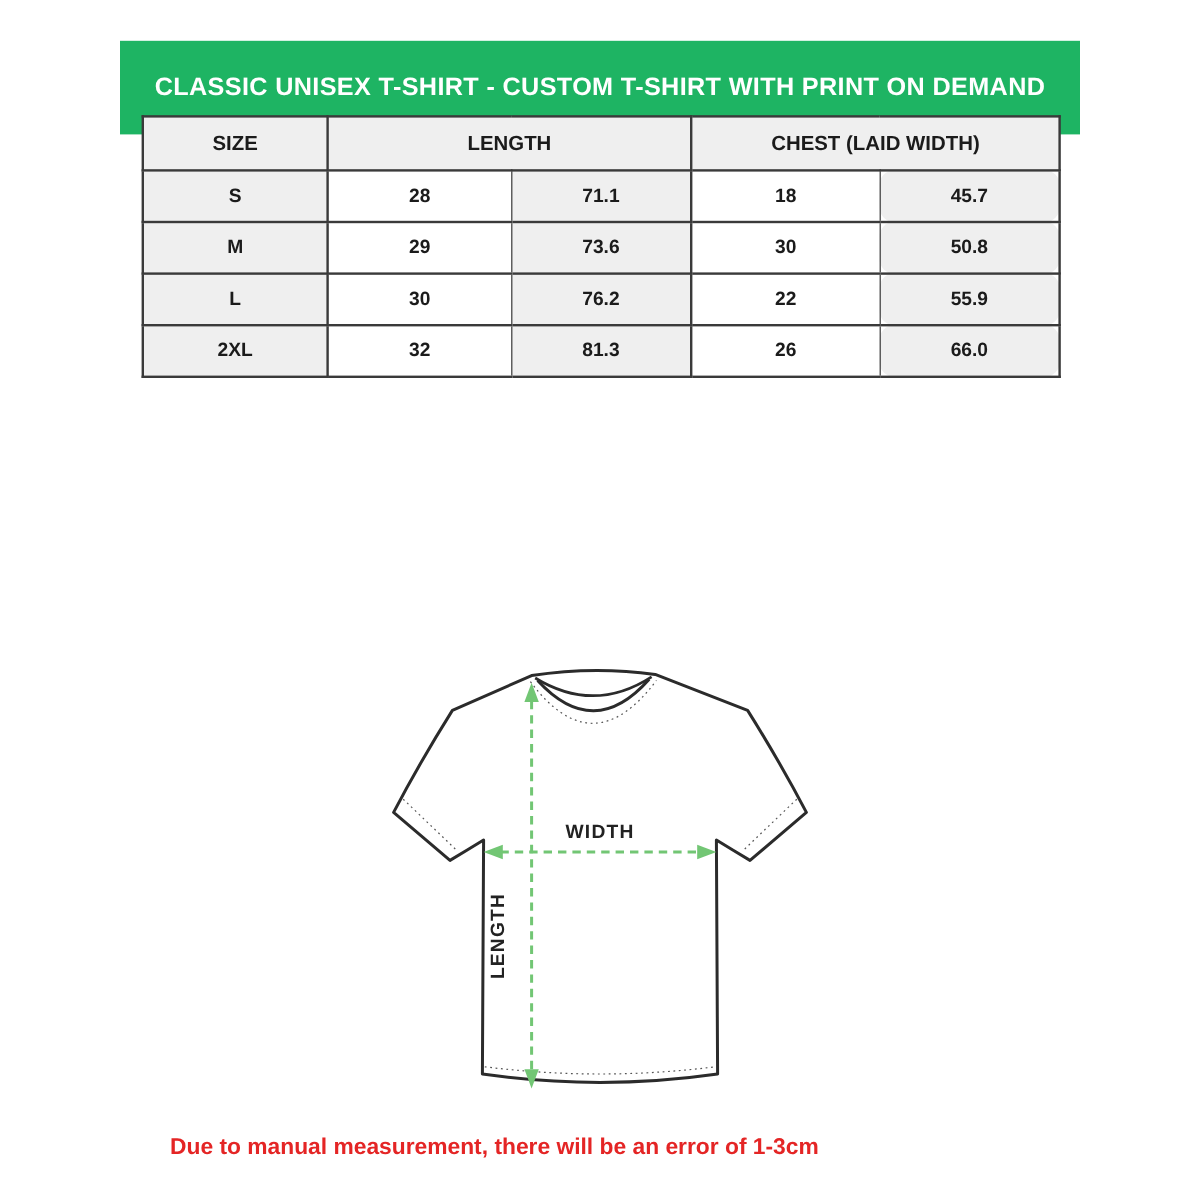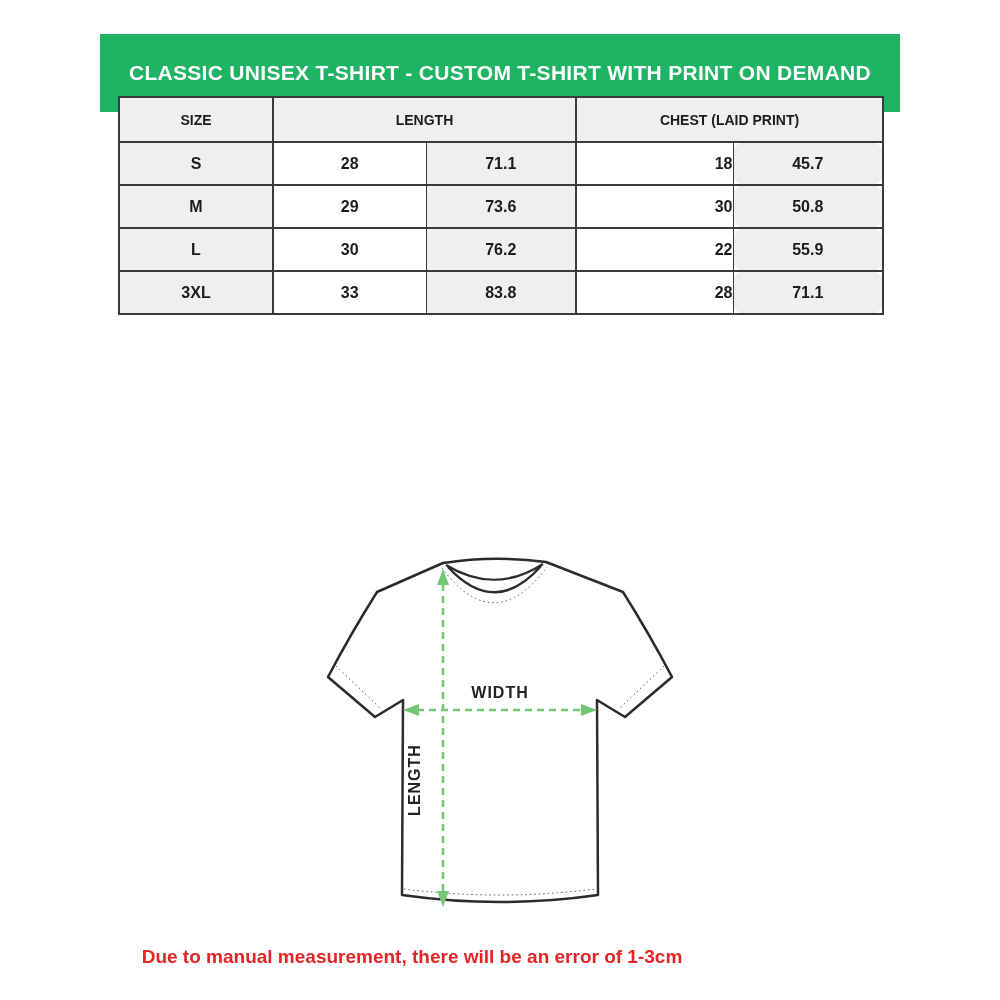--- a/index.html
+++ b/index.html
@@ -34,26 +34,26 @@
     width: 764px;
   }
   .size-table th, .size-table td {
     border: 2px solid #3a3a3a;
     text-align: center;
     vertical-align: middle;
     font-weight: 700;
     color: #1b1b1b;
     padding: 0;
   }
-  .size-table th { height: 43px; font-size: 14px; background: #efefef; }
+  .size-table th { height: 43px; font-size: 17px; background: #efefef; }
   .size-table td { height: 41px; font-size: 16px; }
   .size-table td:nth-child(1) { background: #efefef; }
   .size-table td:nth-child(2) { background: #ffffff; border-right-width: 1px; }
   .size-table td:nth-child(3) { background: #efefef; border-left-width: 1px; }
-  .size-table td:nth-child(4) { background: #ffffff; border-right-width: 1px; text-align: right; }
+  .size-table td:nth-child(4) { background: #ffffff; border-right-width: 1px; }
   .size-table td:nth-child(5) { background: #efefef; border-left-width: 1px; border-radius: 12px; }
   .tshirt-diagram {
     position: absolute;
     left: 300px; top: 540px;
     width: 400px; height: 400px;
   }
   .diagram-label {
     font-family: "Liberation Sans", sans-serif;
     font-size: 16px;
     font-weight: 700;
@@ -83,21 +83,21 @@
       <col style="width:154px">
         <col style="width:153px">
         <col style="width:150px">
         <col style="width:157px">
         <col style="width:150px">
     </colgroup>
     <thead>
       <tr>
         <th>SIZE</th>
         <th colspan="2">LENGTH</th>
-        <th colspan="2">CHEST (LAID PRINT)</th>
+        <th colspan="2">CHEST (LAID WIDTH)</th>
       </tr>
     </thead>
     <tbody>
       <tr>
         <td>S</td>
         <td>28</td>
         <td>71.1</td>
         <td>18</td>
         <td>45.7</td>
       </tr>
@@ -109,25 +109,25 @@
         <td>50.8</td>
       </tr>
       <tr>
         <td>L</td>
         <td>30</td>
         <td>76.2</td>
         <td>22</td>
         <td>55.9</td>
       </tr>
       <tr>
-        <td>3XL</td>
-        <td>33</td>
-        <td>83.8</td>
-        <td>28</td>
-        <td>71.1</td>
+        <td>2XL</td>
+        <td>32</td>
+        <td>81.3</td>
+        <td>26</td>
+        <td>66.0</td>
       </tr>
     </tbody>
   </table>
 </div>
 
 <svg class="tshirt-diagram" viewBox="0 0 400 400">
 
   <path d="M 143,23
            L 77,52
            Q 50,95 28,137

